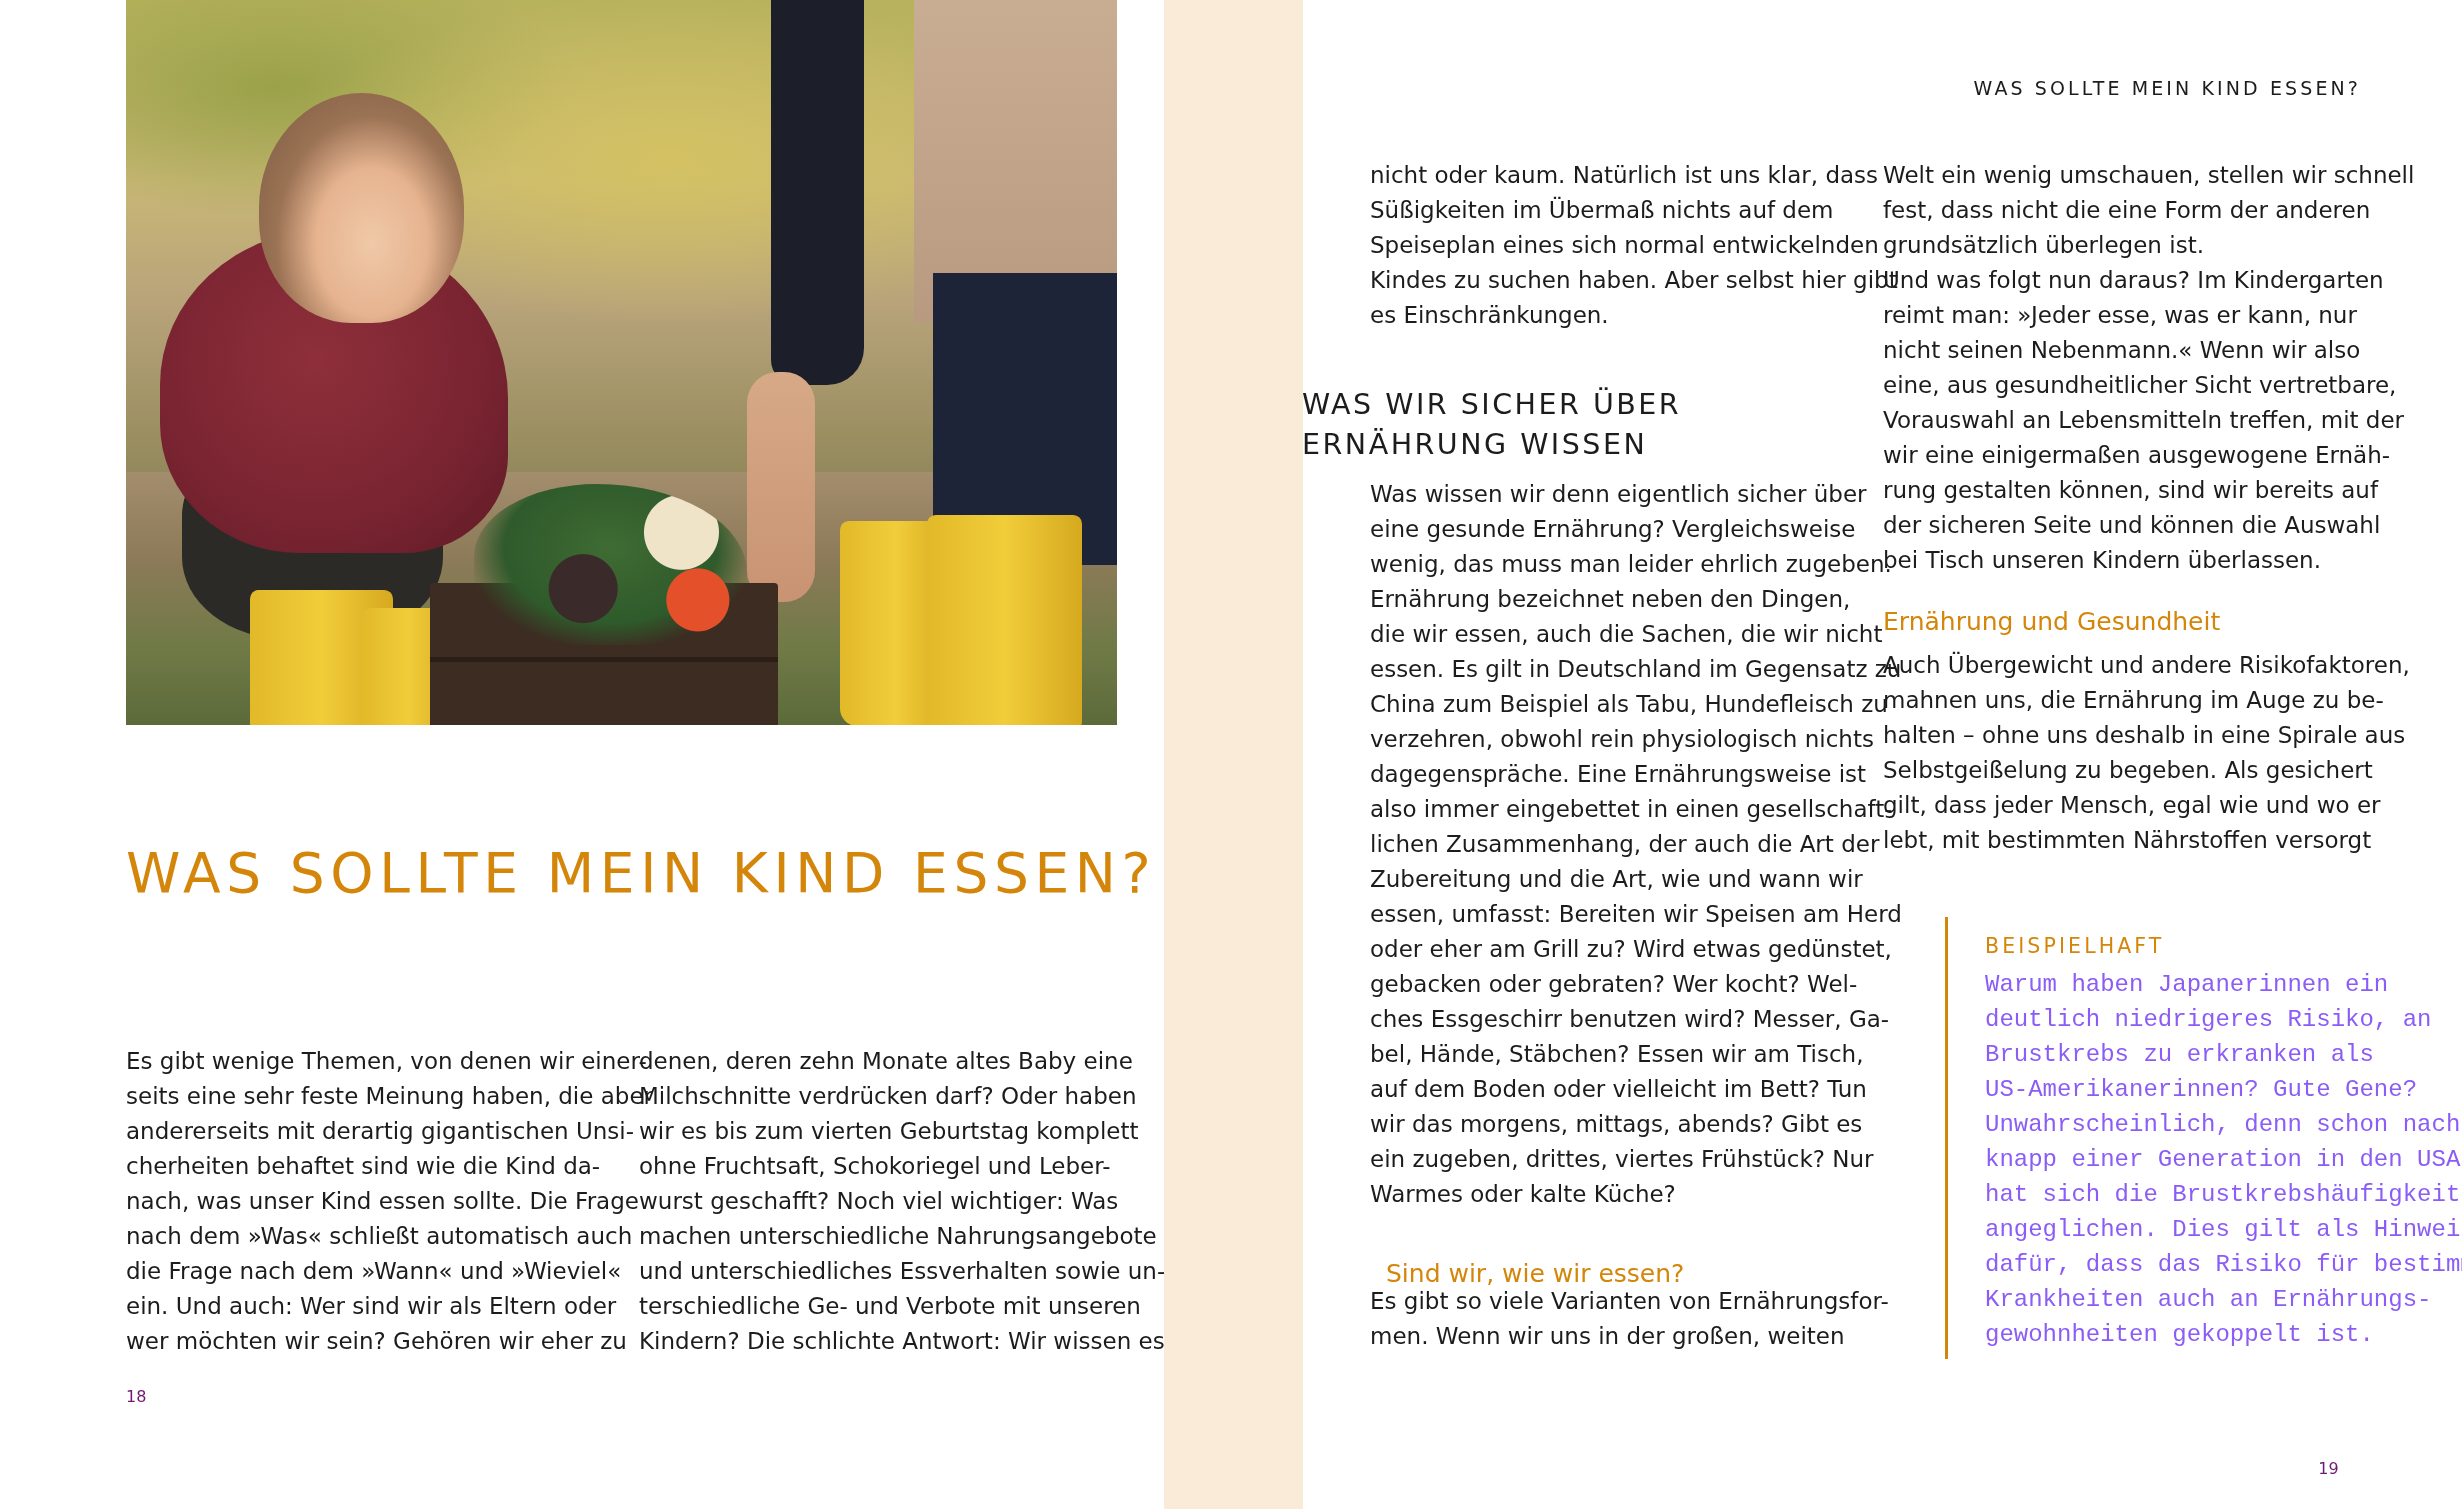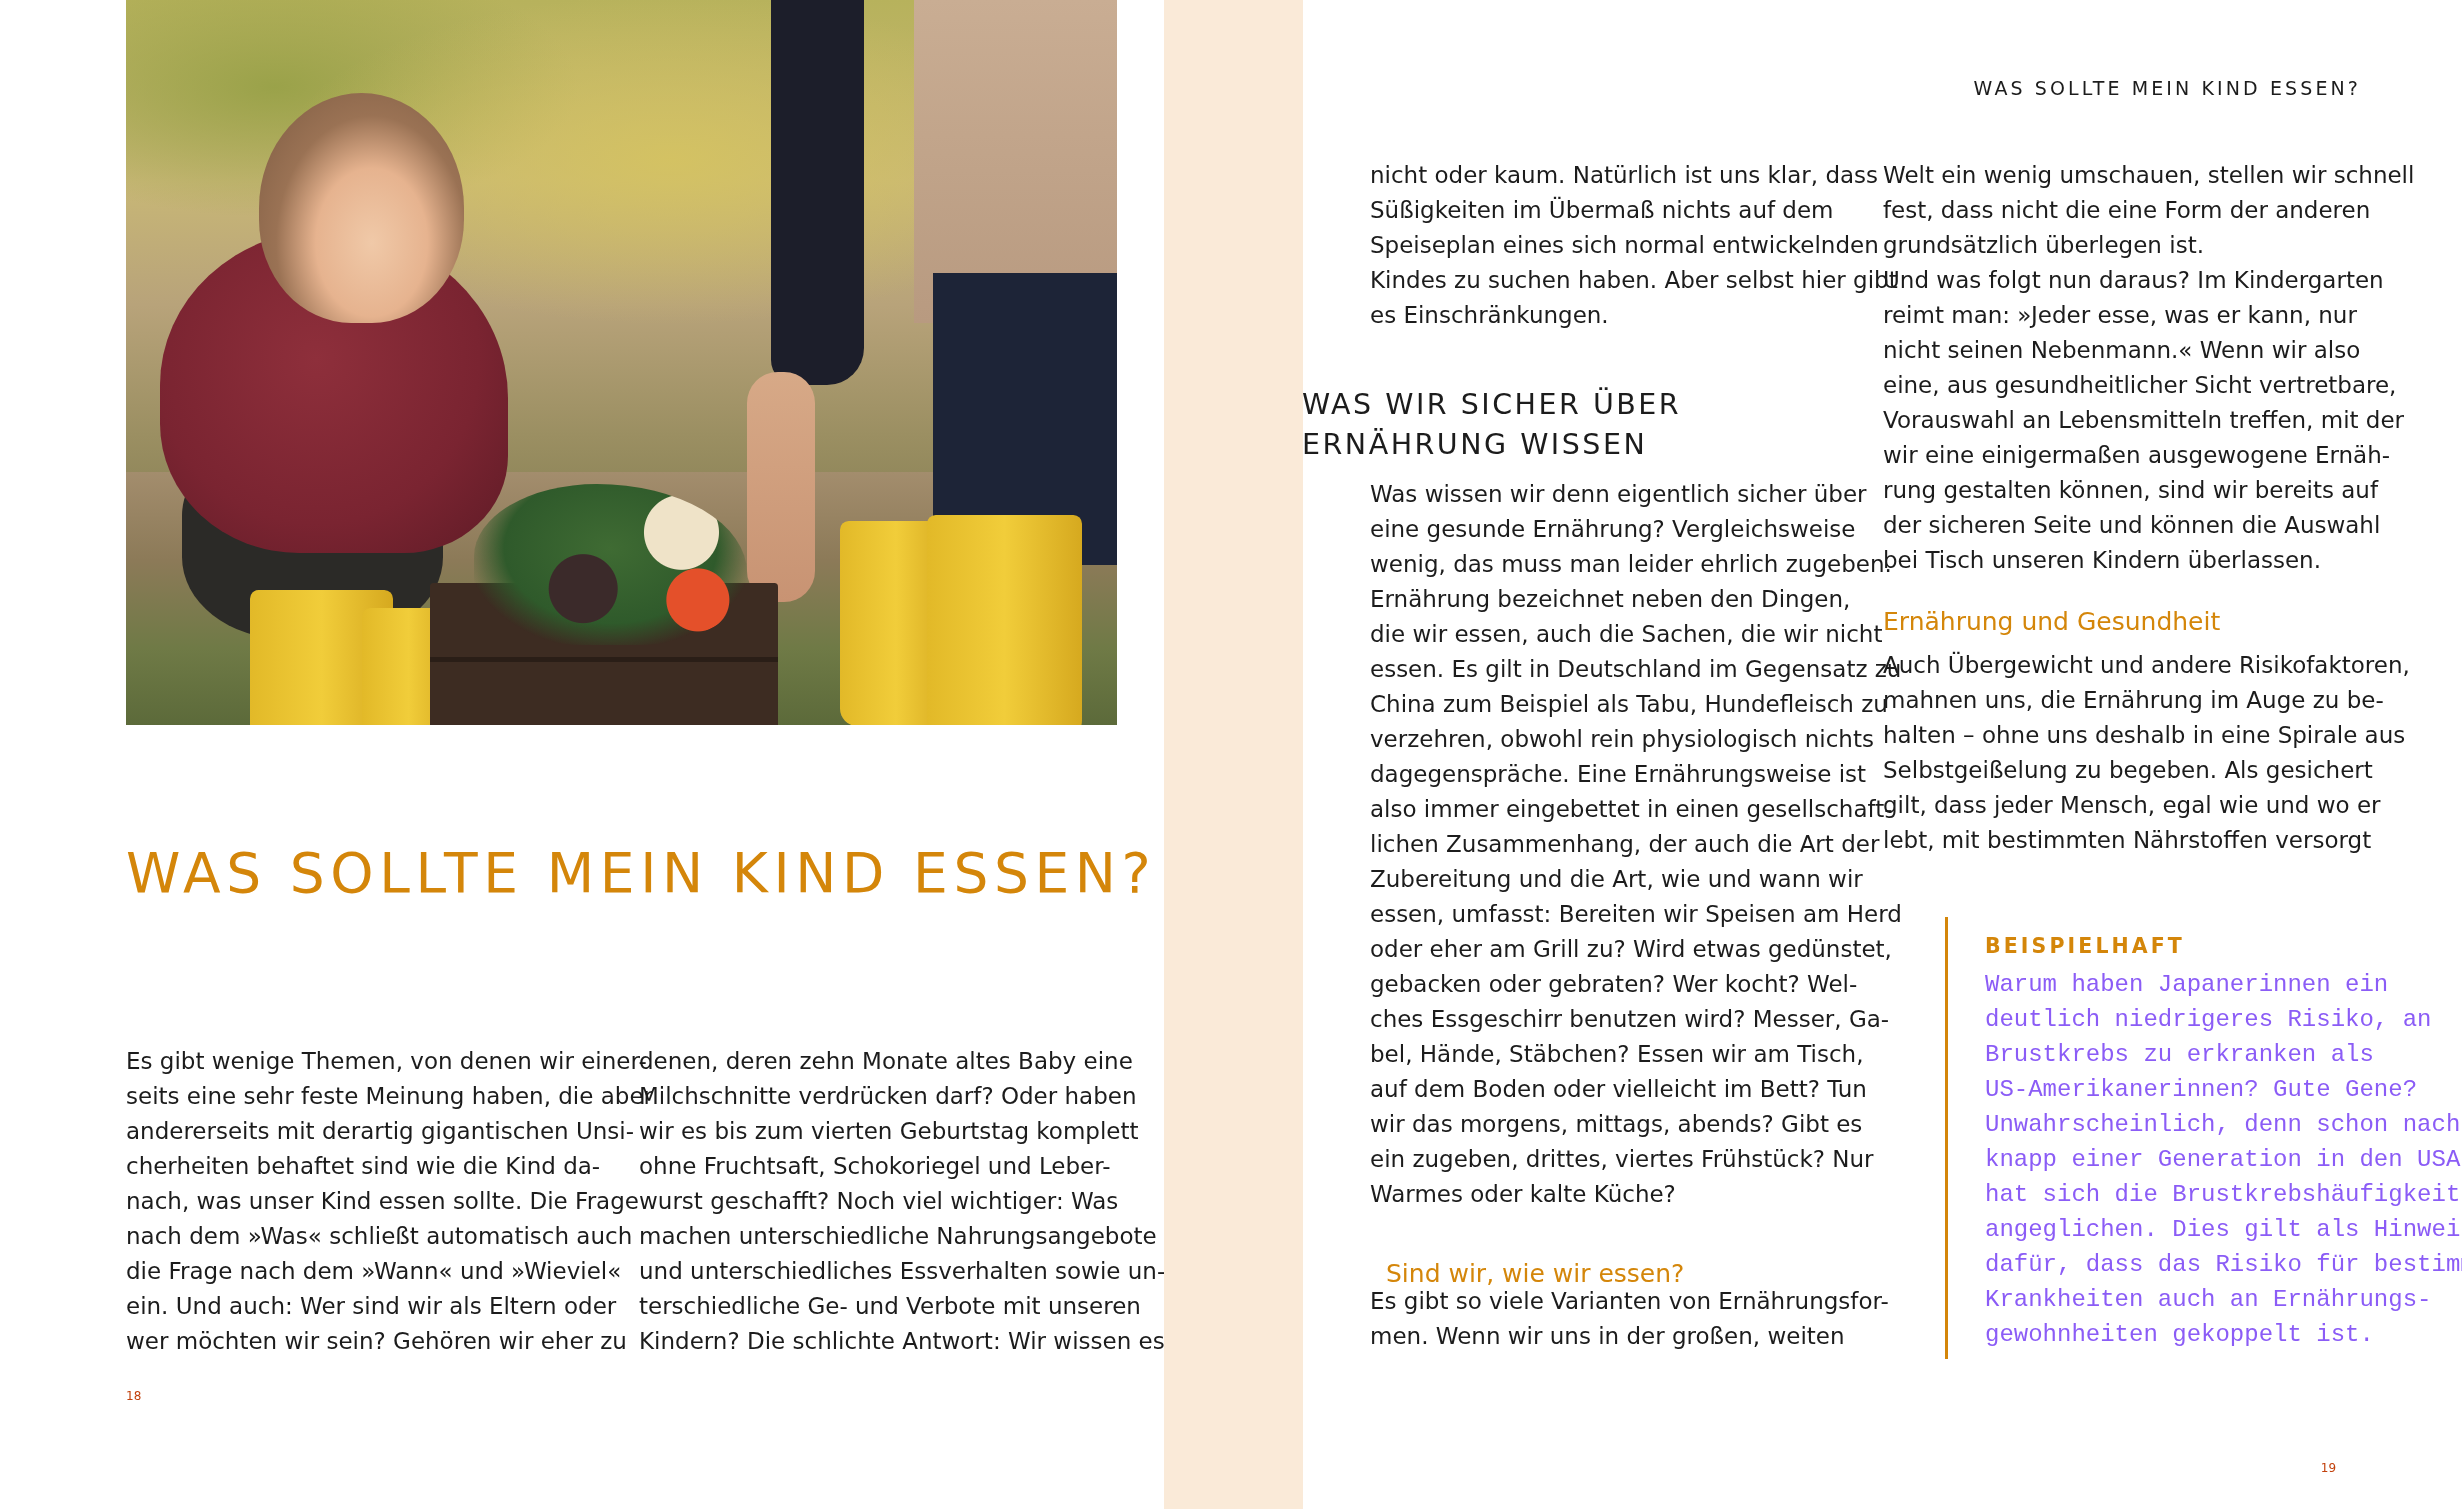--- a/index.html
+++ b/index.html
@@ -78,21 +78,21 @@
     color: #d4860a; white-space: nowrap;
   }
   .col {
     font-family: "DejaVu Sans", sans-serif;
     font-size: 23px; line-height: 35px; color: #1c1c1c; white-space: nowrap;
   }
   .col .line { display: block; height: 35px; }
   .left-col-1 { left: 126px; top: 1044px; width: 478px; }
   .left-col-2 { left: 639px; top: 1044px; width: 490px; }
   .page-num {
-    font-family: "DejaVu Sans", sans-serif; font-size: 12px; color: #c2410c;
+    font-family: "DejaVu Sans", sans-serif; font-size: 16px; color: #701a75;
     line-height: 25px;
   }
   .page-num-left { left: 126px; top: 1384px; }
   .page-num-right { left: 2296px; width: 65px; text-align: center; top: 1456px; }
 
   
   .gutter { left: 1164px; top: 0; width: 139px; height: 1510px; background: #faead8; }
 
   
   .running-header {
@@ -118,21 +118,21 @@
   .subhead-gesund { left: 1883px; top: 604px; }
 
   .right-col-1b { left: 1370px; top: 477px; width: 478px; }
   .right-col-1c { left: 1370px; top: 1284px; width: 478px; }
   .right-col-2b { left: 1883px; top: 648px; width: 490px; }
 
   
   .callout-bar { left: 1945px; top: 917px; width: 3.1px; height: 442px; background: #d4860a; }
   .callout-label {
     left: 1985px; top: 931px;
-    font-family: "DejaVu Sans", sans-serif; font-weight: bold; font-size: 20.5px;
+    font-family: "DejaVu Sans", sans-serif; font-weight: normal; font-size: 20.5px;
     letter-spacing: 3.1px; line-height: 31px; color: #d4860a; white-space: nowrap;
   }
   .callout-text {
     left: 1985px; top: 967px; width: 385px;
     font-family: Liberation Mono, monospace; font-size: 24px; line-height: 35px;
     color: #8b5cf6; white-space: nowrap;
   }
   .callout-text .line { display: block; height: 35px; }
 </style>
 </head>

